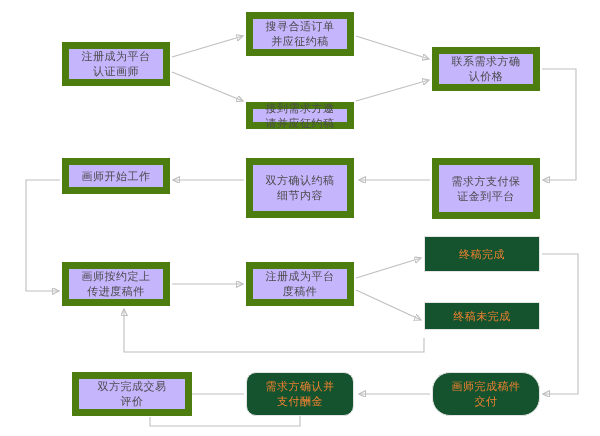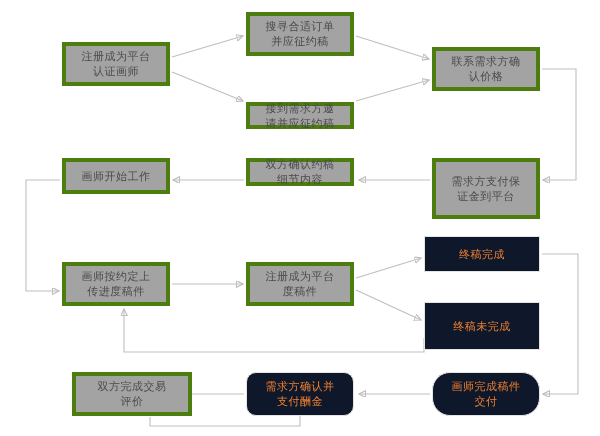--- a/index.html
+++ b/index.html
@@ -14,35 +14,35 @@
     overflow: hidden;
   }
   #canvas {
     position: relative;
     width: 600px;
     height: 436px;
   }
   .node {
     position: absolute;
     box-sizing: border-box;
-    border: 4px solid #4d7c0f;
-    background: #a3a3a3;
+    border: 7px solid #4d7c0f;
+    background: #c4b5fd;
     color: #4a4a4a;
     font-size: 11px;
     line-height: 15px;
     text-align: center;
     display: flex;
     align-items: center;
     justify-content: center;
     padding: 2px 4px;
     letter-spacing: 0.5px;
   }
   .node.accent {
     color: #f08030;
-    background: #0f172a;
+    background: #14532d;
     border: 1px solid #e4e4e4;
   }
   .node span {
     display: block;
     width: 100%;
     white-space: pre-line;
   }
   svg.edges {
     position: absolute;
     left: 0;
@@ -114,39 +114,39 @@
 请并应征约稿</span>
     </div>
     <div class="node" style="left: 432px; top: 47px; width: 108px; height: 44px;">
       <span>联系需求方确
 认价格</span>
     </div>
     <div class="node" style="left: 432px; top: 158px; width: 108px; height: 61px;">
       <span>需求方支付保
 证金到平台</span>
     </div>
-    <div class="node" style="left: 246px; top: 158px; width: 108px; height: 28px;">
+    <div class="node" style="left: 246px; top: 158px; width: 108px; height: 60px;">
       <span>双方确认约稿
 细节内容</span>
     </div>
     <div class="node" style="left: 62px; top: 158px; width: 108px; height: 36px;">
       <span>画师开始工作</span>
     </div>
     <div class="node" style="left: 62px; top: 262px; width: 108px; height: 44px;">
       <span>画师按约定上
 传进度稿件</span>
     </div>
     <div class="node" style="left: 246px; top: 262px; width: 108px; height: 44px;">
       <span>注册成为平台
 度稿件</span>
     </div>
     <div class="node accent" style="left: 424px; top: 236px; width: 116px; height: 36px;">
       <span>终稿完成</span>
     </div>
-    <div class="node accent" style="left: 424px; top: 302px; width: 116px; height: 48px;">
+    <div class="node accent" style="left: 424px; top: 302px; width: 116px; height: 28px;">
       <span>终稿未完成</span>
     </div>
     <div class="node accent" style="left: 432px; top: 372px; width: 108px; height: 44px; border-radius: 18px;">
       <span>画师完成稿件
 交付</span>
     </div>
     <div class="node accent" style="left: 246px; top: 372px; width: 108px; height: 44px; border-radius: 10px;">
       <span>需求方确认并
 支付酬金</span>
     </div>

